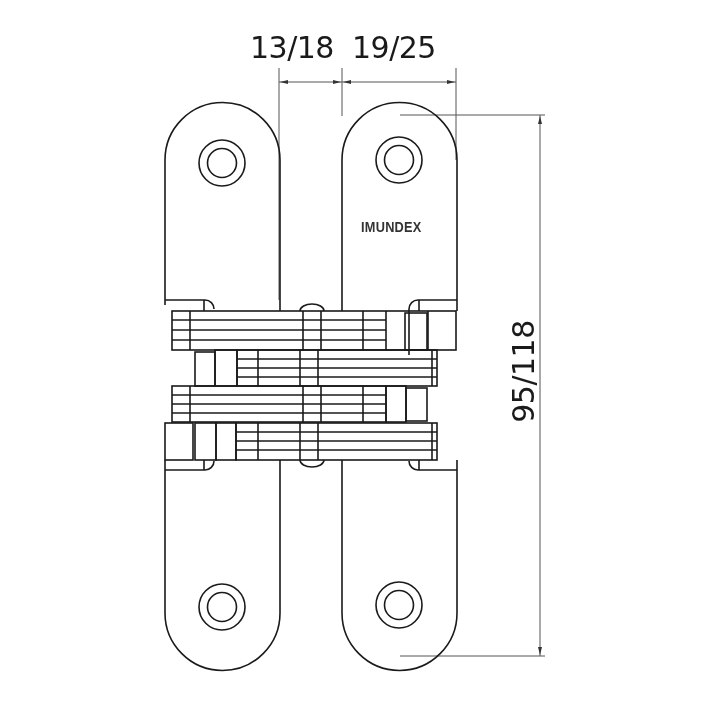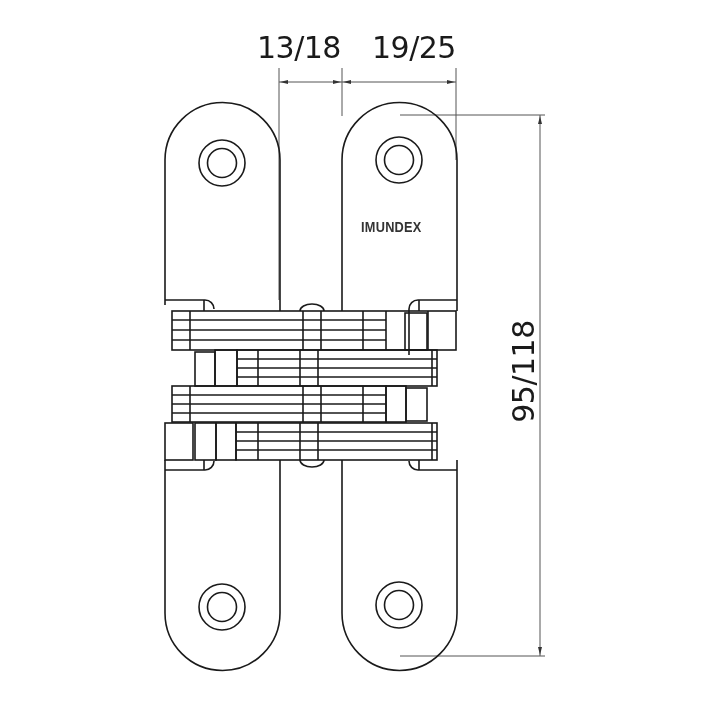--- a/index.html
+++ b/index.html
@@ -1,20 +1,20 @@
 <!DOCTYPE html>
 <html><head>
 <meta charset="utf-8">
 <style>
   html, body { margin: 0; padding: 0; background: #ffffff; }
   body { width: 720px; height: 707px; position: relative; overflow: hidden; font-family: "Liberation Sans", sans-serif; }
   #drawing { position: absolute; left: 0; top: 0; }
   .dim-label { position: absolute; font-family: "DejaVu Sans", sans-serif; font-size: 30px; color: #1a1a1a; letter-spacing: -0.5px; white-space: nowrap; }
-  #dim-top-left { left: 257px; top: 30px; }
-  #dim-top-right { left: 372px; top: 30px; }
+  #dim-top-left { left: 250px; top: 30px; }
+  #dim-top-right { left: 352px; top: 30px; }
   #dim-height { left: 468px; top: 354px; transform: rotate(-90deg); transform-origin: center center; width: 110px; text-align: center; }
   #brand { position: absolute; left: 361px; top: 218px; font-family: "Liberation Sans", sans-serif; font-weight: bold; font-size: 15px; color: #333; transform: scaleX(0.85); transform-origin: left top; letter-spacing: 0.3px; }
 </style>
 </head>
 <body>
 
 <svg id="drawing" width="720" height="707" viewBox="0 0 720 707" xmlns="http://www.w3.org/2000/svg">
   <g fill="none" stroke="#1a1a1a" stroke-width="1.6">
 
     <g stroke="#555" stroke-width="1">

